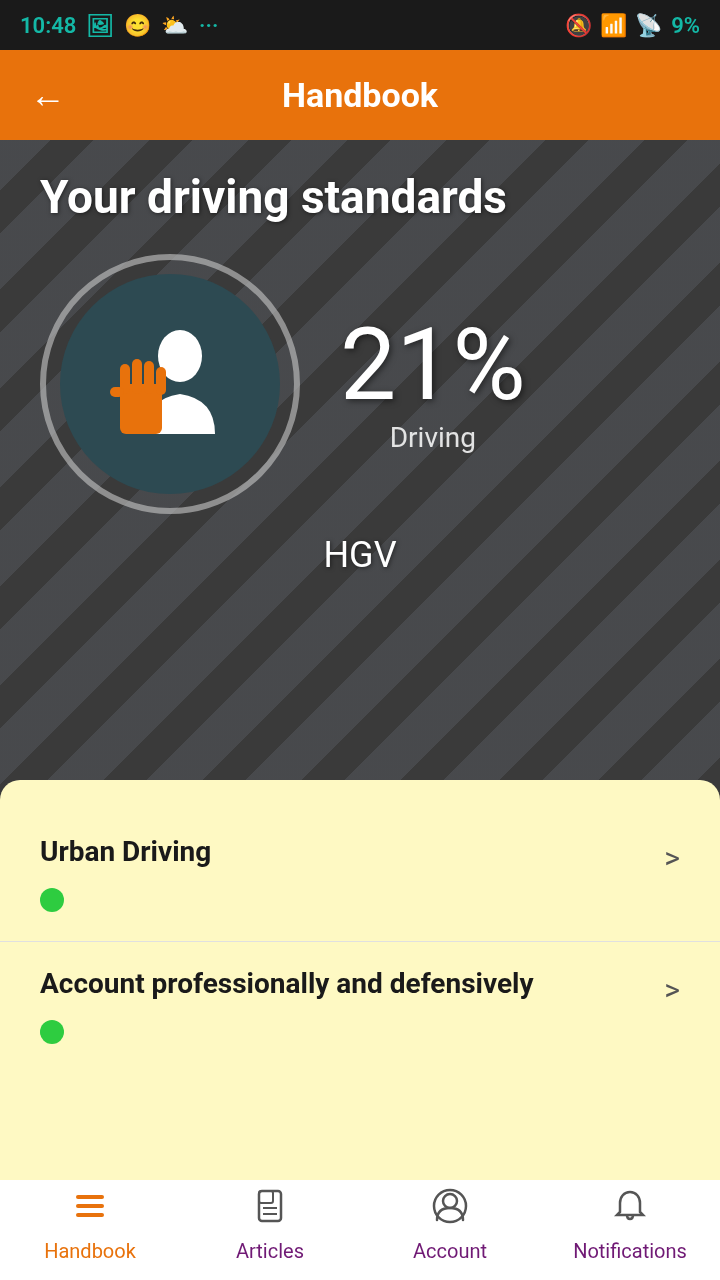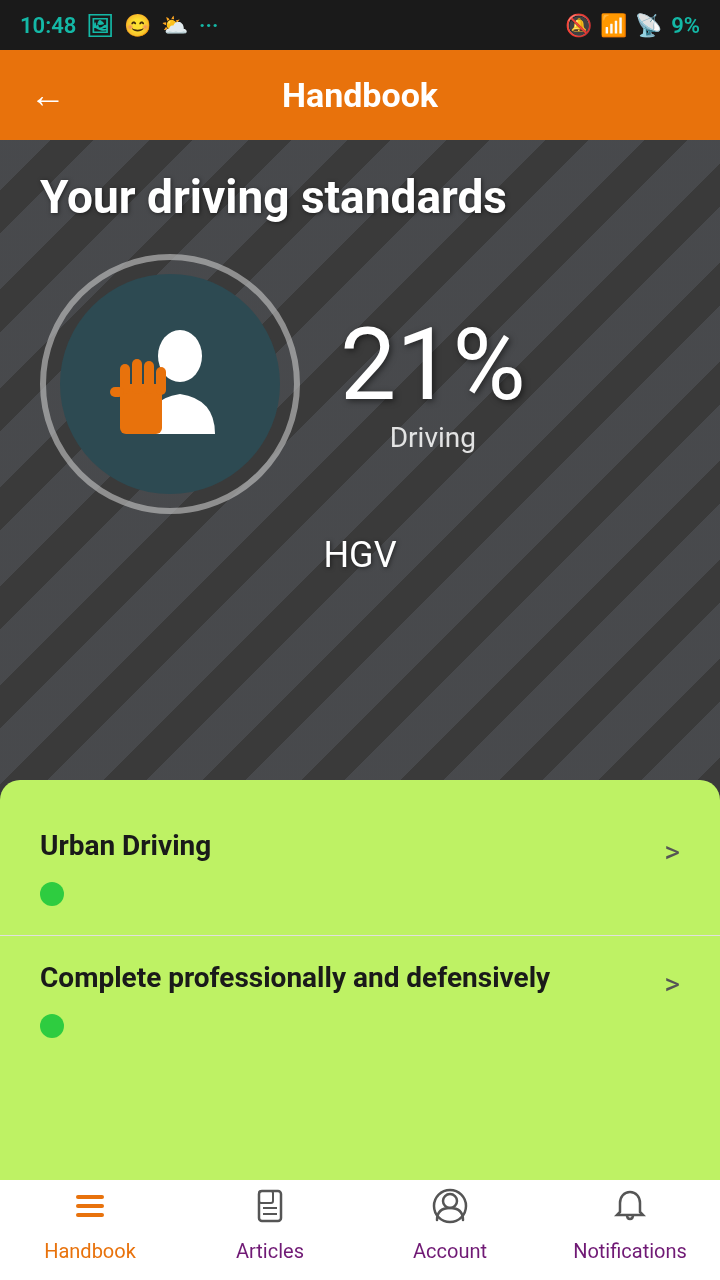--- a/index.html
+++ b/index.html
@@ -142,26 +142,26 @@
       color: white;
       font-size: 36px;
       font-weight: 400;
       text-align: center;
       text-shadow: 1px 1px 4px rgba(0,0,0,0.5);
       margin-top: 10px;
     }
 
     
     .content-card {
-      background: #bef264;
+      background: #fef9c3;
       border-radius: 20px 20px 0 0;
       margin-top: -20px;
       position: relative;
       z-index: 3;
-      padding: 24px 0;
+      padding: 30px 0;
       min-height: 400px;
     }
 
     .list-item {
       padding: 25px 40px;
       cursor: pointer;
       position: relative;
     }
     .list-item:not(:last-child) {
       border-bottom: 1px solid #e0e0e0;
@@ -293,21 +293,21 @@
   <div class="list-item">
     <div class="list-item-header">
       <span class="list-item-title">Urban Driving</span>
       <span class="list-item-chevron">&gt;</span>
     </div>
     <span class="status-dot"></span>
   </div>
 
   <div class="list-item">
     <div class="list-item-header">
-      <span class="list-item-title">Complete professionally and defensively</span>
+      <span class="list-item-title">Account professionally and defensively</span>
       <span class="list-item-chevron">&gt;</span>
     </div>
     <span class="status-dot"></span>
   </div>
 </div>
 
 <div class="bottom-nav">
 
   <div class="nav-item active">
     <span class="nav-icon">

